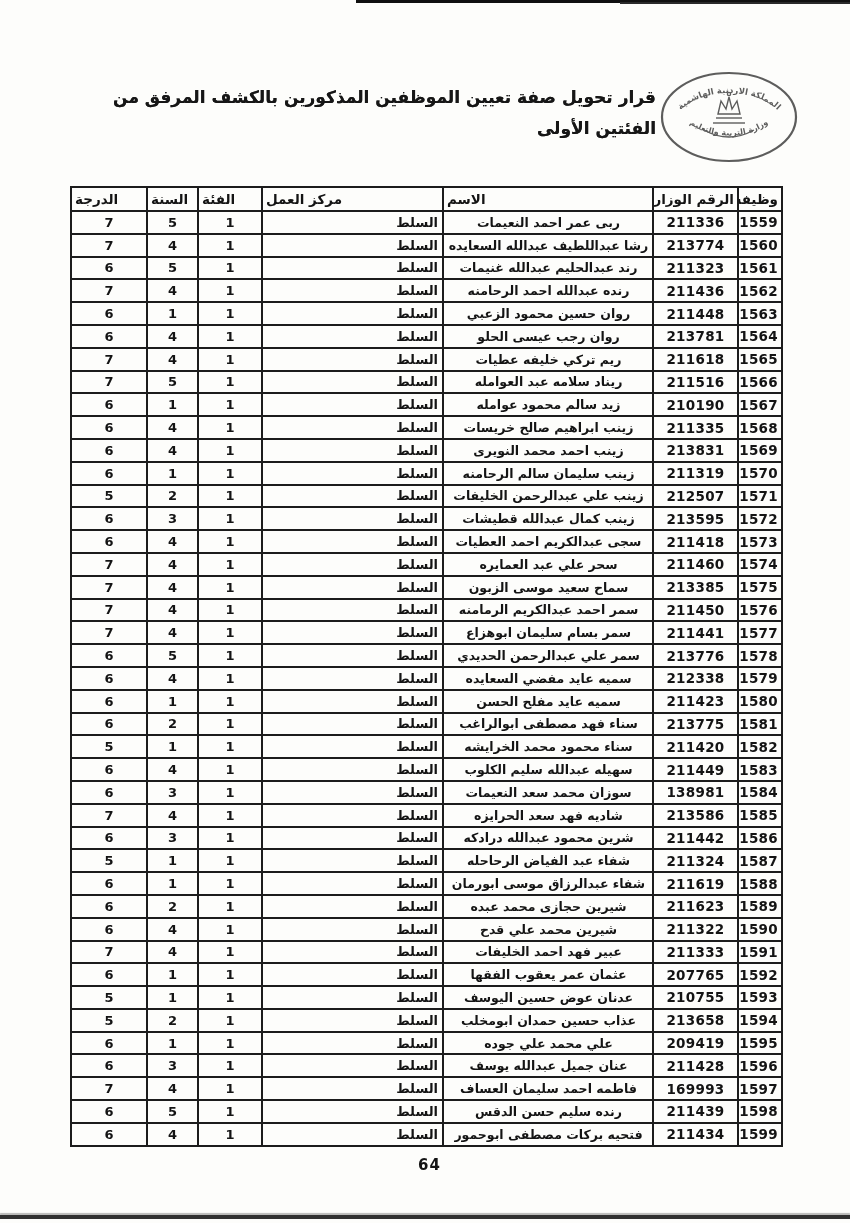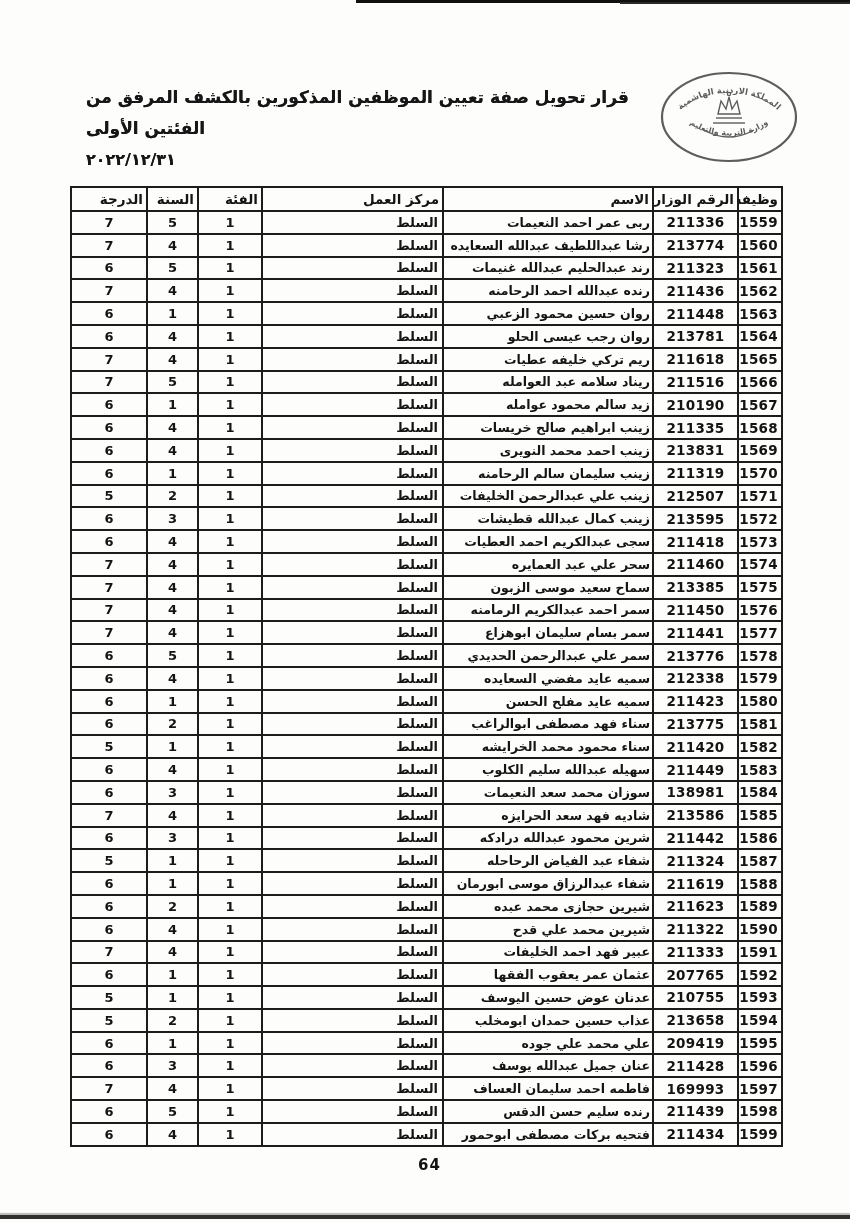--- a/index.html
+++ b/index.html
@@ -11,22 +11,22 @@
     position:relative;
     overflow:hidden;
   }
   
   .scan-top-line   { position:absolute; top:0; left:356px; width:494px; height:3px; background:#101010; }
   .scan-top-line-2 { position:absolute; top:2px; left:620px; width:230px; height:2px; background:#2a2a2a; }
   .scan-bottom-line{ position:absolute; top:1215px; left:0; width:850px; height:4px; background:#303030; box-shadow:0 -2px 1px rgba(60,60,60,.35); }
 
   
   .title-block {
-    position:absolute; top:82px; left:86px; width:558px;
-    direction:rtl; text-align:left;
+    position:absolute; top:82px; left:98px; width:558px;
+    direction:rtl; text-align:right;
     font-weight:bold; font-size:17px; line-height:31px;
     color:#161616;
     text-shadow:0 0 .4px #333;
   }
   .title-date { font-size:16px; letter-spacing:2px; }
 
   
   .seal { position:absolute; top:70px; left:658px; width:142px; height:94px; opacity:.82; }
 
   
@@ -35,24 +35,24 @@
     width:711px; direction:rtl;
     border-collapse:collapse; table-layout:fixed;
     font-weight:bold;
   }
   .doc-table th, .doc-table td {
     border:2px solid #1c1c1c;
     padding:0 3px;
     overflow:hidden; white-space:nowrap;
     vertical-align:middle;
   }
-  .doc-table th { height:22px; font-size:13.5px; text-align:right; }
+  .doc-table th { height:22px; font-size:13.5px; text-align:left; }
   .doc-table td { height:20.8px; font-size:13px; text-align:center; }
   .doc-table td:nth-child(1), .doc-table td:nth-child(2) { font-size:13.5px; letter-spacing:.3px; }
-  .doc-table td:nth-child(3) { text-align:right; padding-right:2px; font-size:12.5px; }
+  .doc-table td:nth-child(3) { text-align:center; padding-right:2px; font-size:12.5px; }
   .doc-table td:nth-child(4) { text-align:right; padding-right:4px;border-radius:11px; }
 
   .page-number {
     position:absolute; top:1156px; left:418px;
     font-size:15px; font-weight:bold; letter-spacing:1px;
   }
 </style>
 </head>
 <body>
 
@@ -74,21 +74,20 @@
     <path d="M60 44 L63 31 L68 39 L71 27 L74 39 L79 31 L82 44 Z"></path>
     <path d="M58 48 H84"></path>
     <path d="M55 53 H87"></path>
     <path d="M46 60 Q71 74 96 60"></path>
     <circle cx="71" cy="24" r="1.6"></circle>
   </g>
 </svg>
 
 <div class="title-block">
   <div>قرار تحويل صفة تعيين الموظفين المذكورين بالكشف المرفق من الفئتين الأولى</div>
-  <div class="title-date">٢٠٢٢/١٢/٣١</div>
 </div>
 
 <table class="doc-table">
   <colgroup>
     <col style="width:44px">
       <col style="width:85px">
       <col style="width:210px">
     <col style="width:181px">
       <col style="width:64px">
       <col style="width:51px">

